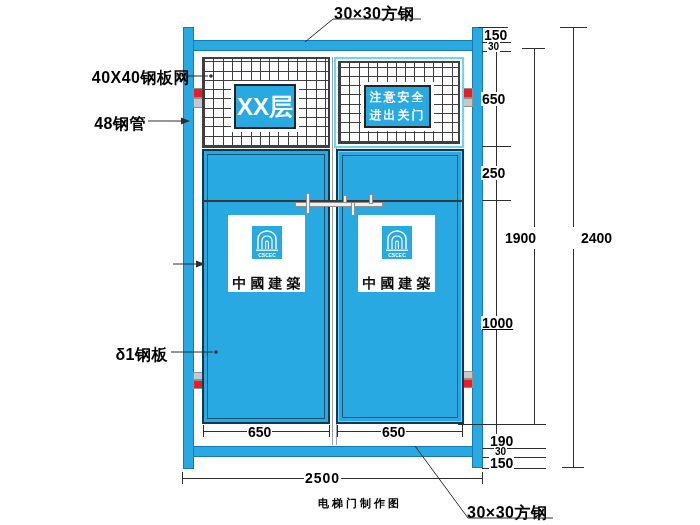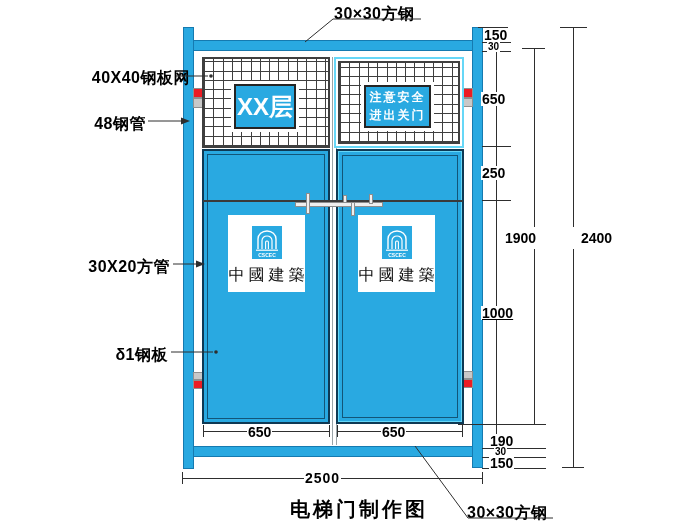--- a/index.html
+++ b/index.html
@@ -20,31 +20,31 @@
   .panel{background:var(--blue,#29a9e1);border:2px solid #0e3954;}
   .panel-inner{position:absolute;inset:3px;border:1px solid rgba(8,50,75,.7);}
   .panel-cyan{position:absolute;inset:0;border:1px solid var(--cyan,#66d7f7);}
   .bluesign{
     background:var(--blue,#29a9e1);border:2px solid #242424;box-shadow:0 0 0 3px #fff;
     color:#fff;font-weight:bold;display:flex;flex-direction:column;
     align-items:center;justify-content:center;text-align:center;
   }
   .whitesign{background:#fff;display:flex;flex-direction:column;align-items:center;}
   .logo-box{width:30px;height:33px;background:var(--blue,#29a9e1);margin-top:11px;}
-  .brand-txt{font-size:16px;font-weight:normal;letter-spacing:4px;margin-top:6px;margin-left:4px;color:#0d0d0d;white-space:nowrap;}
+  .brand-txt{font-size:14px;font-weight:bold;letter-spacing:4px;margin-top:16px;margin-left:4px;color:#0d0d0d;white-space:nowrap;}
   .clampseg{width:100%;box-sizing:border-box;border:1px solid #8f8f8f;}
   .latch{background:#efefef;border:1px solid #8d8d8d;}
   .vline{width:1px;background:#2e2e2e;}
   .htick{height:1px;background:#2e2e2e;}
   .vtick{width:1px;background:#2e2e2e;}
   .dimtxt{font-weight:bold;font-size:14px;line-height:1;background:#fff;text-align:center;padding:0 1px;white-space:nowrap;}
   .dimsmall{font-size:10px;}
   .callout{font-weight:bold;font-size:16px;letter-spacing:.5px;white-space:nowrap;}
   .callout.r{text-align:right;}
-  .title{font-weight:bold;font-size:20px;letter-spacing:3px;text-align:left;white-space:nowrap;}
+  .title{font-weight:bold;font-size:11px;letter-spacing:3px;text-align:center;white-space:nowrap;}
   svg text{font-family:"Liberation Sans","DejaVu Sans",sans-serif;}
 </style>
 </head>
 <body>
 
 <div id="canvas">
 
   <div class="abs steel" style="left:183px;top:27px;width:11px;height:442px;"></div>
   <div class="abs steel" style="left:472px;top:27px;width:11px;height:441px;"></div>
   <div class="abs steel" style="left:193px;top:40px;width:280px;height:11px;"></div>
@@ -131,21 +131,21 @@
   <div class="abs htick" style="left:482px;top:200px;width:29px;"></div>
   <div class="abs htick" style="left:458px;top:424px;width:88px;"></div>
   <div class="abs htick" style="left:482px;top:448px;width:64px;"></div>
   <div class="abs htick" style="left:482px;top:457px;width:64px;"></div>
   <div class="abs htick" style="left:482px;top:468px;width:64px;"></div>
 
   <div class="abs dimtxt" style="left:483px;top:28px;">150</div>
   <div class="abs dimtxt dimsmall" style="left:487px;top:42px;">30</div>
   <div class="abs dimtxt" style="left:481px;top:92px;">650</div>
   <div class="abs dimtxt" style="left:481px;top:166px;">250</div>
-  <div class="abs dimtxt" style="left:481px;top:306px;text-decoration:underline;">1000</div>
+  <div class="abs dimtxt" style="left:481px;top:316px;text-decoration:underline;">1000</div>
   <div class="abs dimtxt" style="left:489px;top:434px;">190</div>
   <div class="abs dimtxt dimsmall" style="left:494px;top:447px;">30</div>
   <div class="abs dimtxt" style="left:489px;top:456px;">150</div>
 
   <div class="abs htick" style="left:522px;top:48px;width:23px;"></div>
   <div class="abs vline" style="left:534px;top:48px;height:179px;"></div>
   <div class="abs vline" style="left:534px;top:249px;height:175px;"></div>
   <div class="abs dimtxt" style="left:504px;top:231px;">1900</div>
 
   <div class="abs htick" style="left:560px;top:27px;width:27px;"></div>
@@ -165,21 +165,20 @@
   <div class="abs dimtxt" style="left:381px;top:425px;">650</div>
 
   <div class="abs htick" style="left:182px;top:478px;width:301px;"></div>
   <div class="abs vtick" style="left:182px;top:472px;height:12px;"></div>
   <div class="abs vtick" style="left:482px;top:472px;height:12px;"></div>
   <div class="abs dimtxt" style="left:304px;top:471px;letter-spacing:1px;">2500</div>
 
   <div class="abs callout" style="left:334px;top:4px;">30×30方钢</div>
   <div class="abs callout r" style="left:74px;top:68px;width:116px;">40X40钢板网</div>
   <div class="abs callout r" style="left:58px;top:114px;width:88px;">48钢管</div>
-  <div class="abs callout r" style="left:58px;top:257px;width:112px;">30X20方管</div>
   <div class="abs callout r" style="left:58px;top:345px;width:110px;">δ1钢板</div>
   <div class="abs callout" style="left:467px;top:503px;">30×30方钢</div>
 
   <div class="abs title" style="left:290px;top:496px;width:140px;">电梯门制作图</div>
 
   <svg class="abs" width="700" height="525" viewBox="0 0 700 525" style="left:0;top:0;pointer-events:none;">
     <g stroke="#2e2e2e" stroke-width="1" fill="none">
       <path d="M421 19 L333 19 L305 42"></path>
       <path d="M415 446 L468 518 L553 518"></path>
       <path d="M176 76 L208 76"></path>

